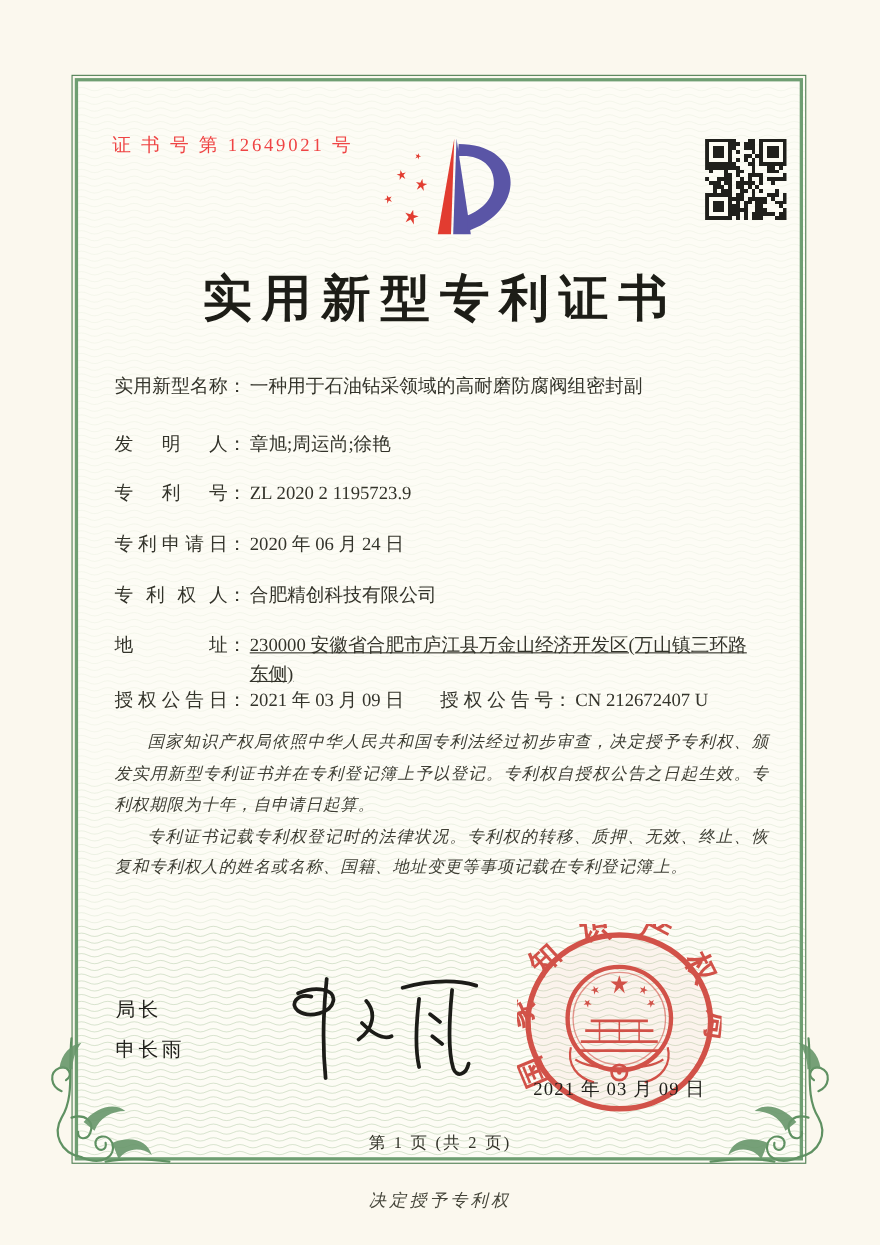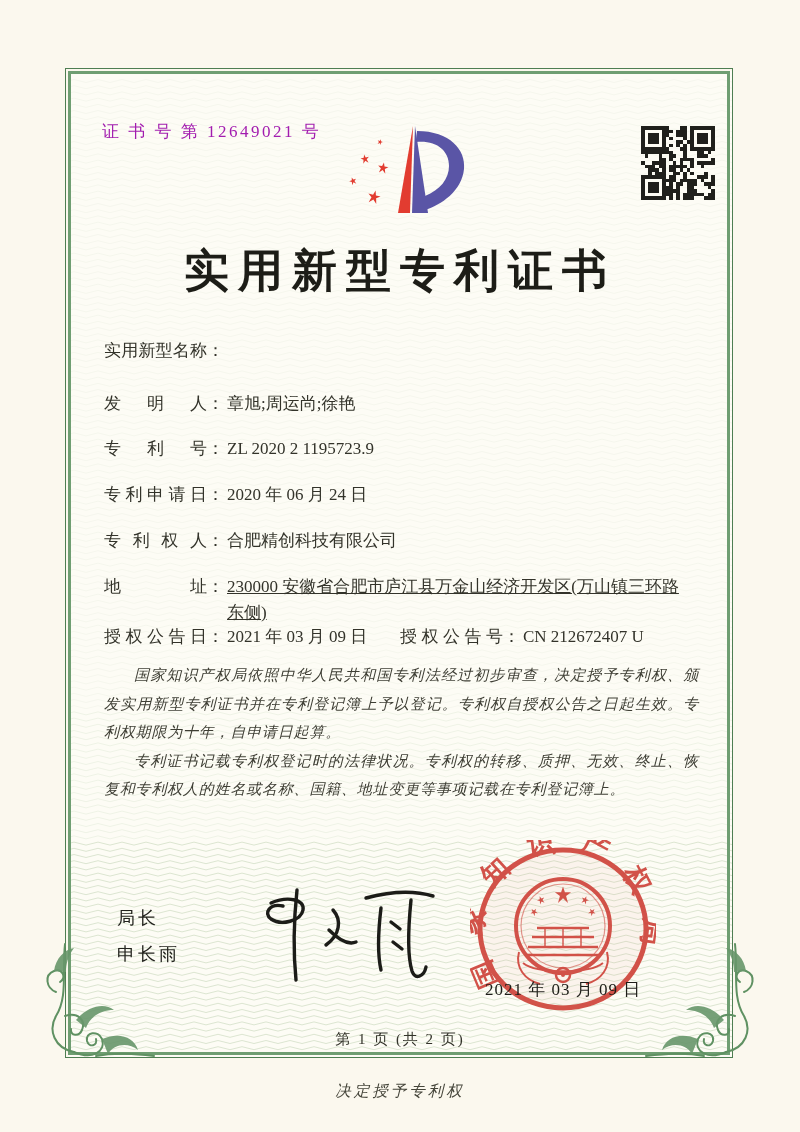--- a/index.html
+++ b/index.html
@@ -6,38 +6,38 @@
   .page{
     position:relative;width:800px;height:1132px;margin:0 auto;
     background:#fbf8ee;overflow:hidden;
     font-family:"Liberation Serif","DejaVu Serif",serif;color:#2a2a22;
   }
   .inner-bg{position:absolute;left:68px;top:71px;width:664px;height:986px;background:#fdfcf5;}
   .waves{position:absolute;left:68px;top:71px;width:664px;height:986px;pointer-events:none;}
   .border-outer{position:absolute;left:65px;top:68px;width:668px;height:990px;
     border:1.4px solid #4e7e52;box-sizing:border-box;}
   .border-inner{position:absolute;left:2px;top:2px;right:2px;bottom:2px;border:3px solid #6f9e72;}
-  .cert-no{position:absolute;left:102px;top:120px;font-size:17px;letter-spacing:2.5px;color:#a21caf;}
+  .cert-no{position:absolute;left:102px;top:120px;font-size:17px;letter-spacing:2.5px;color:#ef4444;}
   .logo{position:absolute;left:338px;top:112px;width:140px;height:125px;}
   .qr{position:absolute;left:641px;top:126px;width:74px;height:74px;}
   .title{position:absolute;left:0;top:241px;width:800px;text-align:center;
     font-size:45px;font-weight:600;letter-spacing:9px;color:#1d1d17;}
   .row{position:absolute;left:104px;display:flex;font-size:17px;line-height:26px;color:#33332a;}
   .row .lbl{width:103px;text-align:justify;text-align-last:justify;white-space:nowrap;}
   .row .col{width:17px;}
   .row .val{margin-left:3px;white-space:nowrap;}
   .row.addr .val{white-space:normal;max-width:452px;text-decoration:underline;}
   .r0{top:338px}.r1{top:391px}.r2{top:436px}.r3{top:482px}.r4{top:528px}.r5{top:574px}.r6{top:624px;width:600px;}
   .pair2{position:absolute;left:296px;top:0;display:flex;}
   .pair2 .lbl{width:103px;text-align:justify;text-align-last:justify;}
   .paras{position:absolute;left:104px;top:661px;width:595px;font-size:15px;line-height:28.5px;
     text-align:justify;font-style:italic;letter-spacing:.8px;color:#3e3e34;}
   .paras p{margin:0;text-indent:2em;}
   .sig-title,.sig-name{position:absolute;left:105px;font-family:"Liberation Sans","DejaVu Sans",sans-serif;
-    font-size:18px;letter-spacing:3px;color:#22221d;margin-left:12px;}
+    font-size:18px;letter-spacing:3px;color:#22221d;}
   .sig-title{top:906px}.sig-name{top:942px}
   .signature{position:absolute;left:213px;top:872px;width:235px;height:122px;}
   .seal{position:absolute;left:470px;top:840px;width:186px;height:180px;opacity:.92;}
   .seal-date{position:absolute;left:468px;top:978px;width:190px;text-align:center;
     font-size:17px;letter-spacing:1px;color:#1d1d18;}
   .footer-page{position:absolute;left:0;top:1030px;width:800px;text-align:center;
     font-size:15px;letter-spacing:2px;color:#33332a;}
   .back-note{position:absolute;left:0;top:1081px;width:800px;text-align:center;
     font-size:15.5px;font-style:italic;letter-spacing:3px;color:#45453a;}
   .corner{position:absolute;width:132px;height:126px;}
@@ -415,20 +415,21 @@
         <rect x="1" y="15" width="5" height="5" fill="#fdfcf4"></rect>
         <rect x="2" y="16" width="3" height="3"></rect>
       </g>
     </svg>
 
   <div class="title">实用新型专利证书</div>
 
   <div class="row r0">
     <span class="lbl">实用新型名称</span>
       <span class="col">：</span>
+      <span class="val">一种用于石油钻采领域的高耐磨防腐阀组密封副</span>
   </div>
   <div class="row r1">
     <span class="lbl">发明人</span>
       <span class="col">：</span>
       <span class="val">章旭;周运尚;徐艳</span>
   </div>
   <div class="row r2">
     <span class="lbl">专利号</span>
       <span class="col">：</span>
       <span class="val">ZL 2020 2 1195723.9</span>

